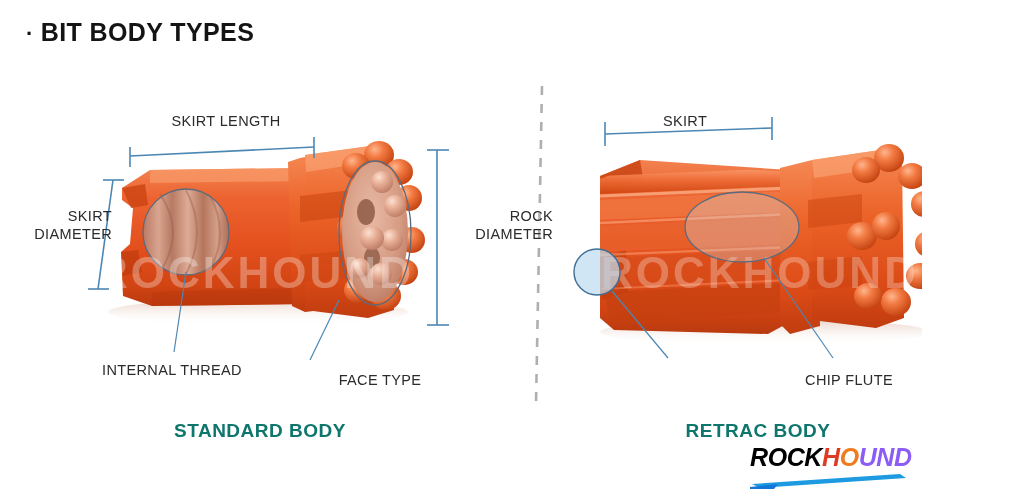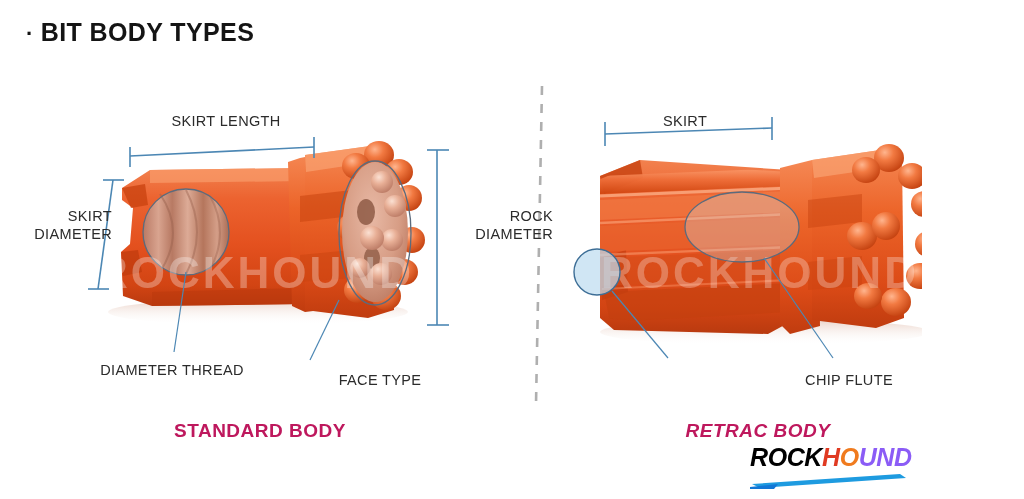--- a/index.html
+++ b/index.html
@@ -38,21 +38,21 @@
     font-size: 22px;
     line-height: 1;
     color: #141414;
   }
 
   
   .section-caption {
     position: absolute;
     font-size: 19px;
     font-weight: bold;
-    color: #be185d;
+    color: #0f766e;
     letter-spacing: 0.5px;
     white-space: nowrap;
     transform: translateX(-50%);
   }
 
   
   .callout-label {
     position: absolute;
     font-size: 14.5px;
     color: #2b2b2b;
@@ -310,32 +310,32 @@
   <div class="callout-label two-line" style="left:12px; top:207px; width:100px;">
     <div>SKIRT</div>
     <div>DIAMETER</div>
   </div>
 
   <div class="callout-label two-line" style="left:457px; top:207px; width:96px;">
     <div>ROCK</div>
     <div>DIAMETER</div>
   </div>
 
-  <div class="callout-label center" style="left:172px; top:361px;">DIAMETER THREAD</div>
+  <div class="callout-label center" style="left:172px; top:361px;">INTERNAL THREAD</div>
 
   <div class="callout-label center" style="left:342px; top:371px;margin-left:38px;">FACE TYPE</div>
 
   <div class="section-caption" style="left:260px; top:420px;">STANDARD BODY</div>
 
   <div class="callout-label center" style="left:685px; top:112px;">SKIRT</div>
 
 
   <div class="callout-label center" style="left:849px; top:371px;text-align:center;">CHIP FLUTE</div>
 
-  <div class="section-caption" style="left:758px; top:420px;font-style:italic;">RETRAC BODY</div>
+  <div class="section-caption" style="left:758px; top:420px;">RETRAC BODY</div>
 
   <div class="brand-logo">
     <div class="brand-wordmark">
       <span style="color:#000000;">ROCK</span><span style="color:#E03A22;">H</span><span style="color:#F07B1E;">O</span><span style="color:#8b5cf6;">UND</span>
     </div>
     <svg width="160" height="18" viewBox="0 0 160 18" style="display:block;margin-top:1px;">
       <path d="M2,13 L150,3 L156,7 L10,17 Z" fill="#1E9BE0"></path>
       <path d="M0,16 L28,13 L24,18 L0,18 Z" fill="#1277D6"></path>
     </svg>
   </div>

